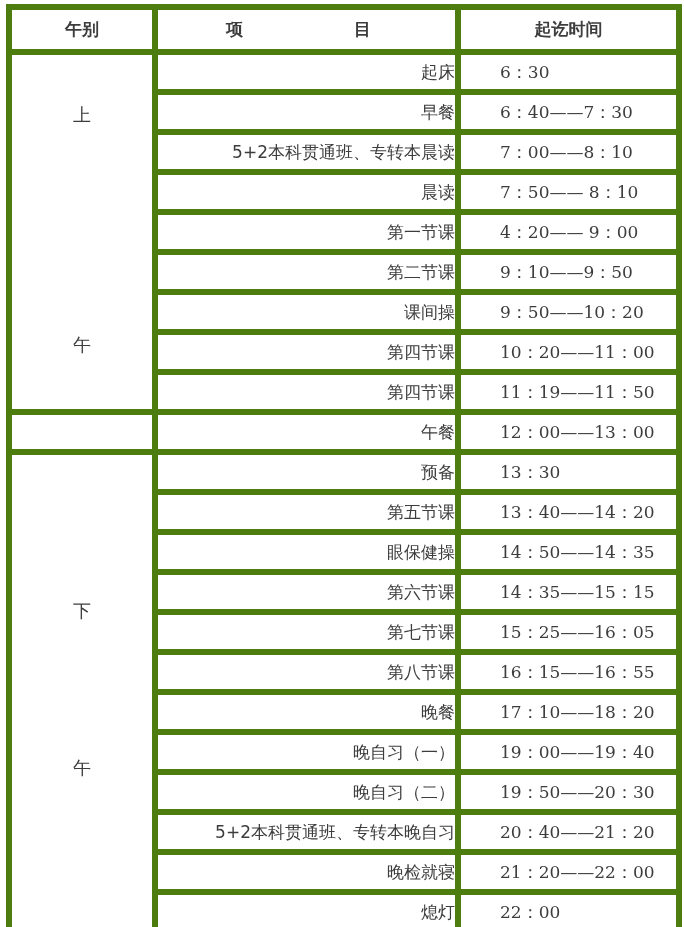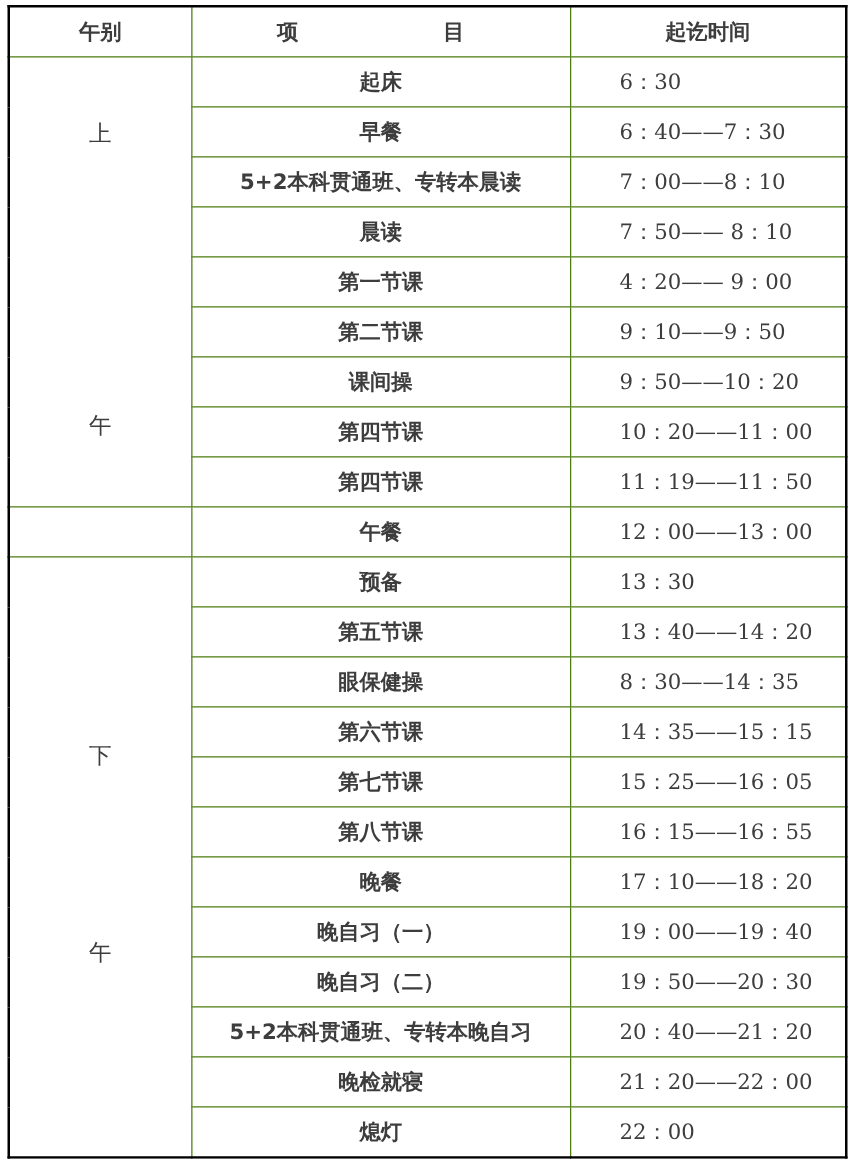--- a/index.html
+++ b/index.html
@@ -16,42 +16,42 @@
     border-collapse: collapse;
     table-layout: fixed;
     width: 670px;
     margin: 4px 0 0 6px;
     border: 2px solid #000;
   }
   col.c-period { width: 146px; }
   col.c-item   { width: 303px; }
   col.c-time   { width: 221px; }
   th, td {
-    border: 1px solid #4d7c0f;
+    border: 6px solid #4d7c0f;
     padding: 0;
     overflow: hidden;
     vertical-align: middle;
     margin-left: 32px;
   }
   thead th {
     height: 39px;
     font-weight: bold;
     font-size: 17px;
     text-align: center;
   }
   tbody tr { height: 40px; }
   .proj-header {
     display: flex;
     justify-content: space-between;
     padding: 0 84px 0 68px;
   }
   .item-cell {
-    text-align: center;
+    text-align: right;
     font-size: 17px;
-    font-weight: bold;
+    font-weight: normal;
   }
   .time-cell {
     font-family: "DejaVu Serif", serif;
     font-size: 17px;
     text-align: left;
     padding-left: 39px;
     white-space: pre;
   }
   .period-cell {
     position: relative;
@@ -141,21 +141,21 @@
         </td>
         <td class="item-cell">预备</td>
         <td class="time-cell">13：30</td>
       </tr>
       <tr>
         <td class="item-cell">第五节课</td>
         <td class="time-cell">13：40——14：20</td>
       </tr>
       <tr>
         <td class="item-cell">眼保健操</td>
-        <td class="time-cell">8：30——14：35</td>
+        <td class="time-cell">14：50——14：35</td>
       </tr>
       <tr>
         <td class="item-cell">第六节课</td>
         <td class="time-cell">14：35——15：15</td>
       </tr>
       <tr>
         <td class="item-cell">第七节课</td>
         <td class="time-cell">15：25——16：05</td>
       </tr>
       <tr>

